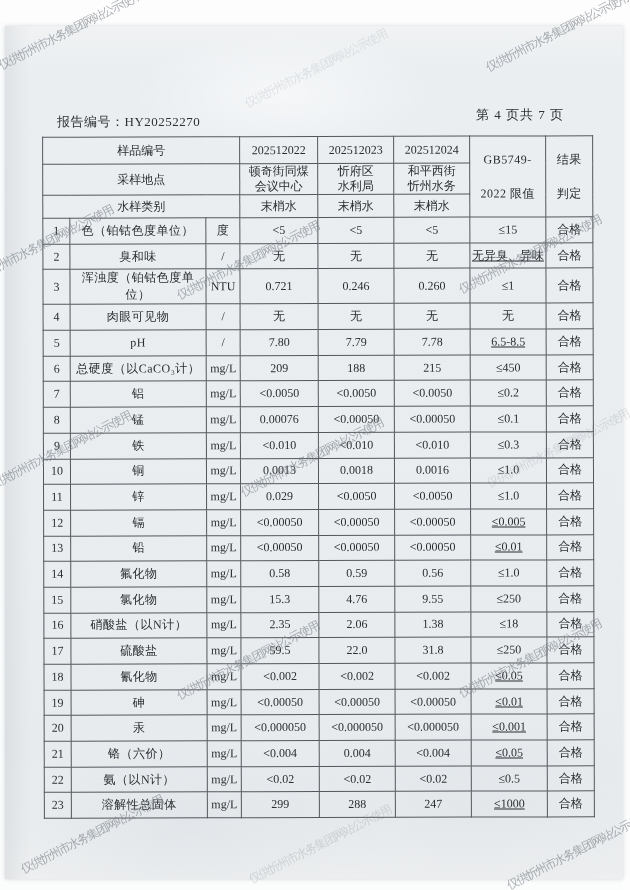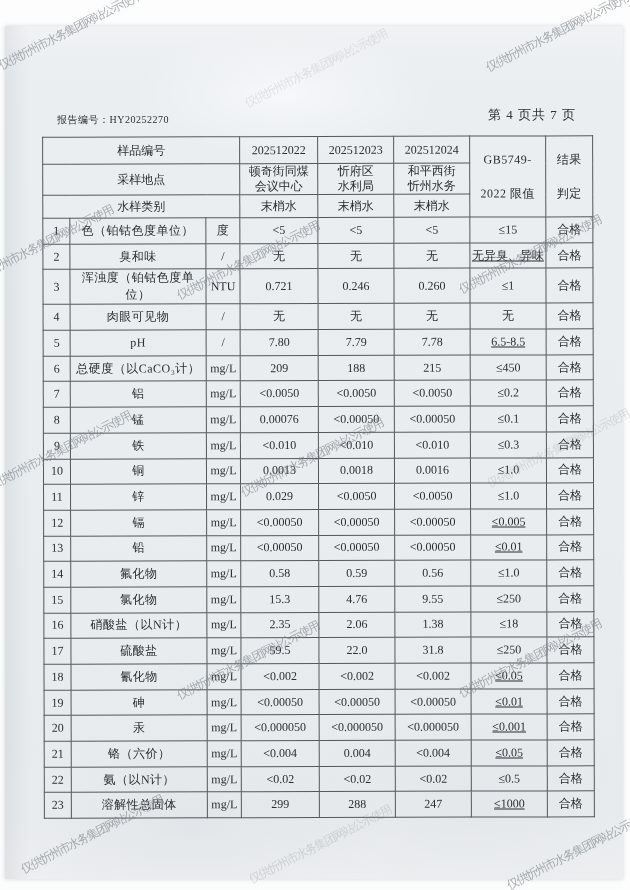--- a/index.html
+++ b/index.html
@@ -41,24 +41,24 @@
   .wm10{left:178px;top:688px;} .wm11{left:460px;top:686px;}
   .wm12{left:22px;top:862px;} .wm13{left:250px;top:872px;opacity:.4;} .wm14{left:508px;top:878px;}
   
   .title{
     position:absolute;left:0;right:0;top:76px;z-index:3;
     text-align:center;font-size:17px;font-weight:bold;color:#2c2e31;
     letter-spacing:1.5px;
   }
   .meta-left{
     position:absolute;left:57px;top:113px;z-index:3;
-    font-size:10px;color:#2f3134;letter-spacing:.5px;
+    font-size:13px;color:#2f3134;letter-spacing:.5px;
   }
   .meta-right{
-    position:absolute;left:488px;top:106px;z-index:3;
+    position:absolute;left:476px;top:106px;z-index:3;
     font-size:13px;color:#2f3134;letter-spacing:1px;
   }
   
   table.results{
     position:absolute;left:43px;top:136px;z-index:4;
     border-collapse:collapse;table-layout:fixed;width:550px;
     transform:rotate(-0.15deg);
     color:#2b2d30;
   }
   table.results td{

